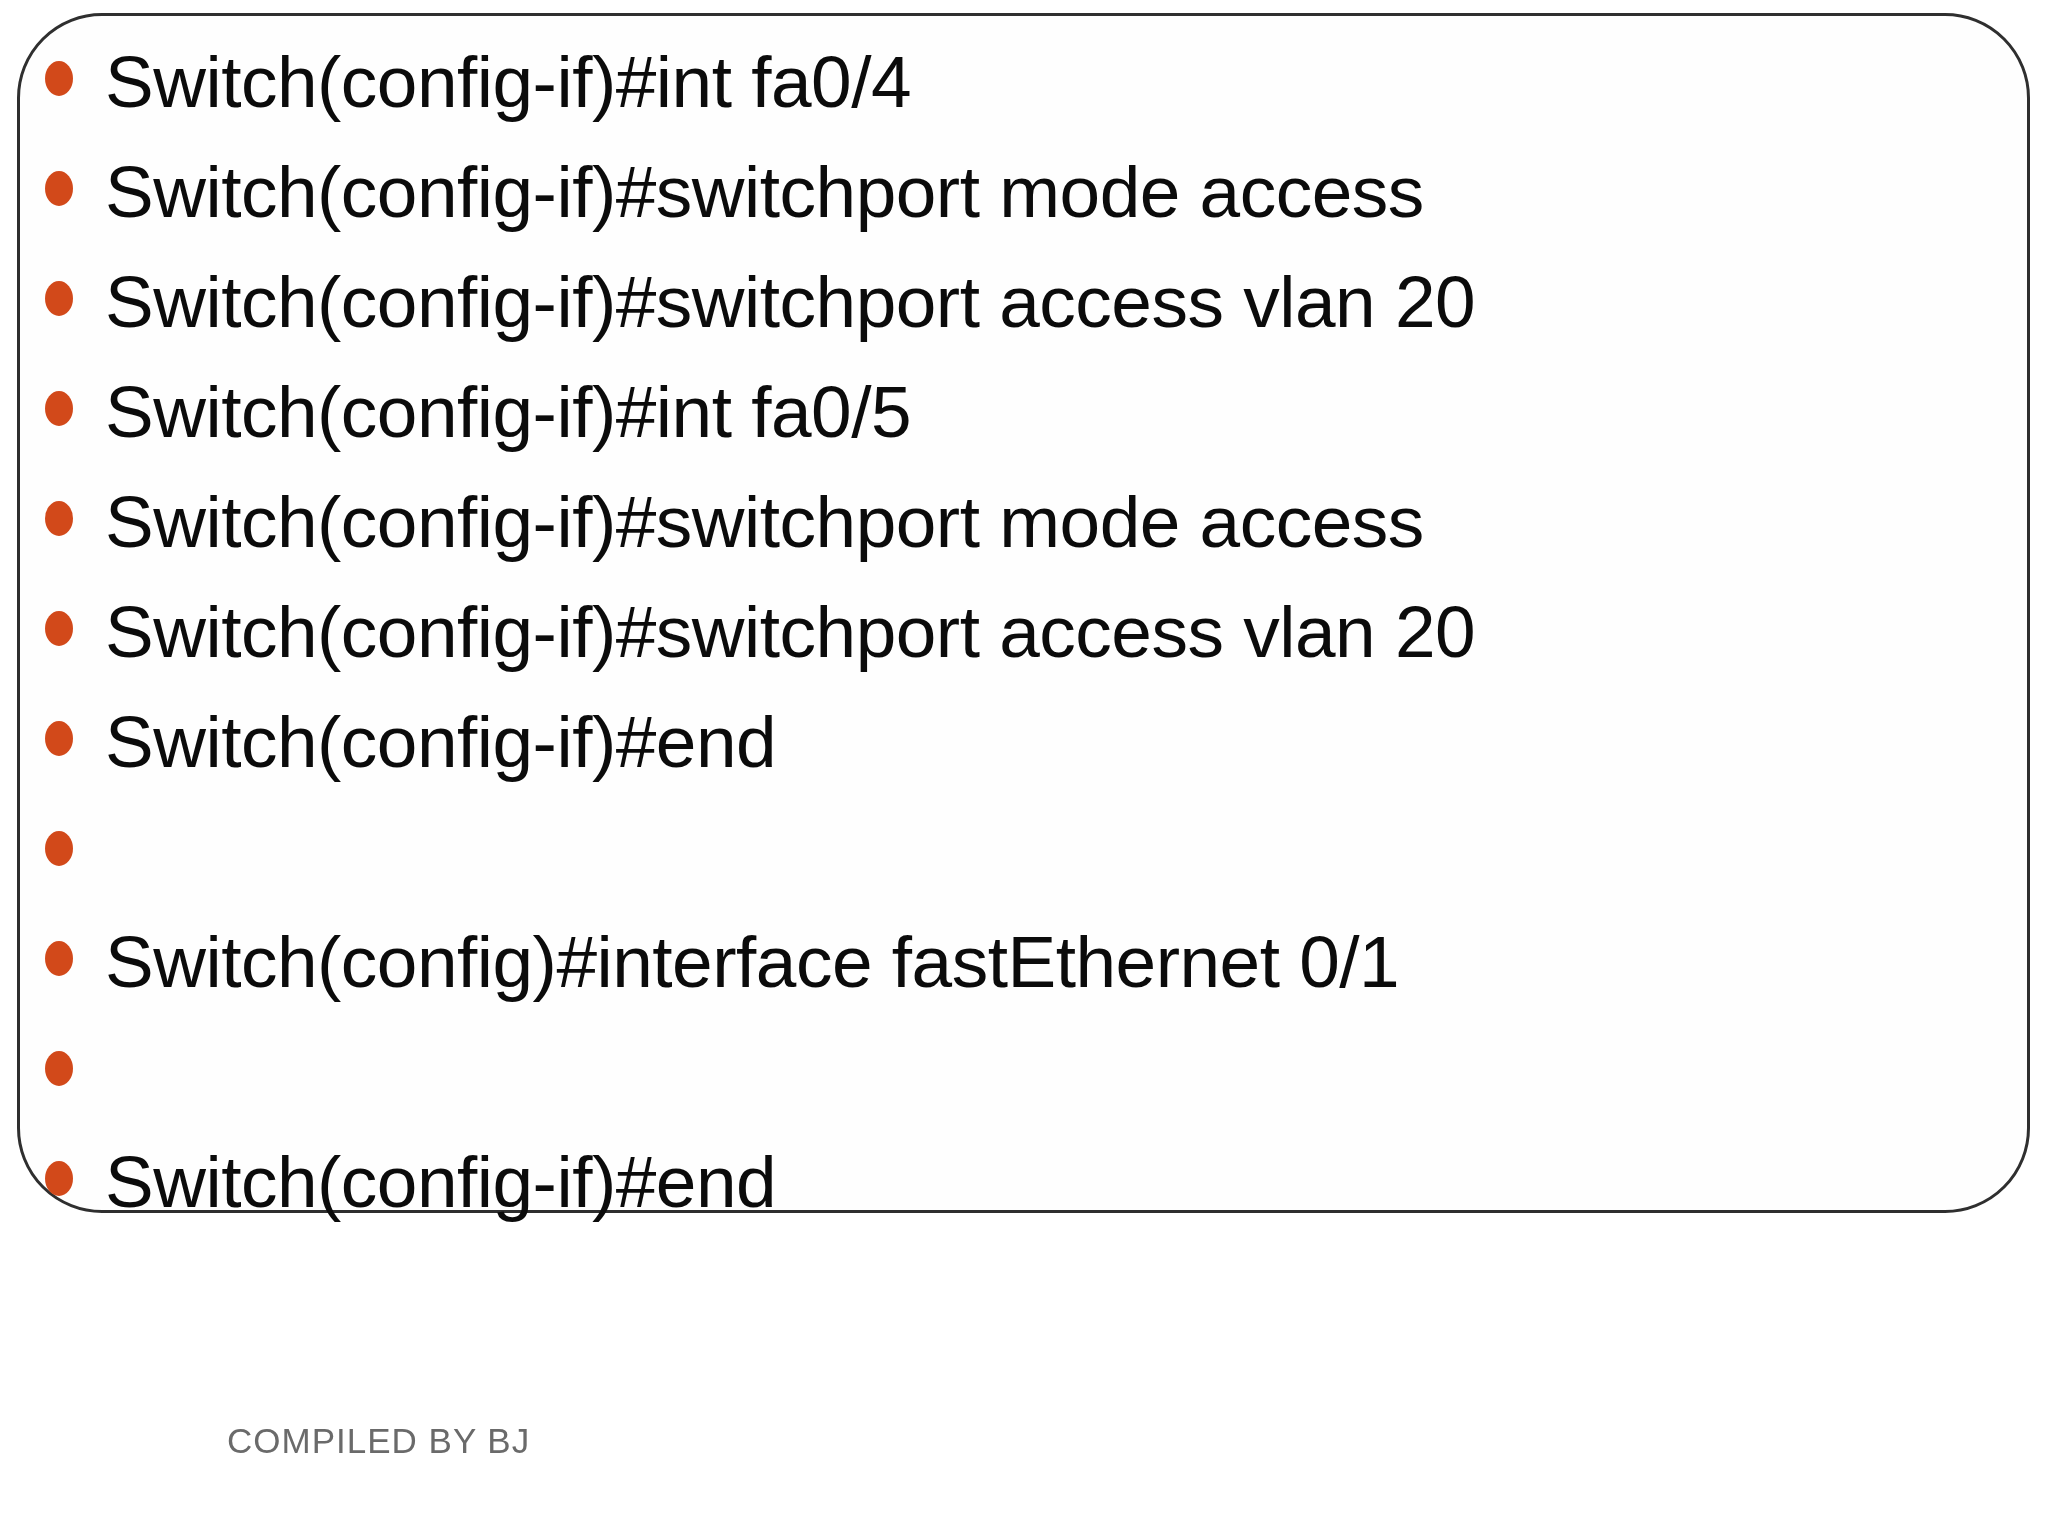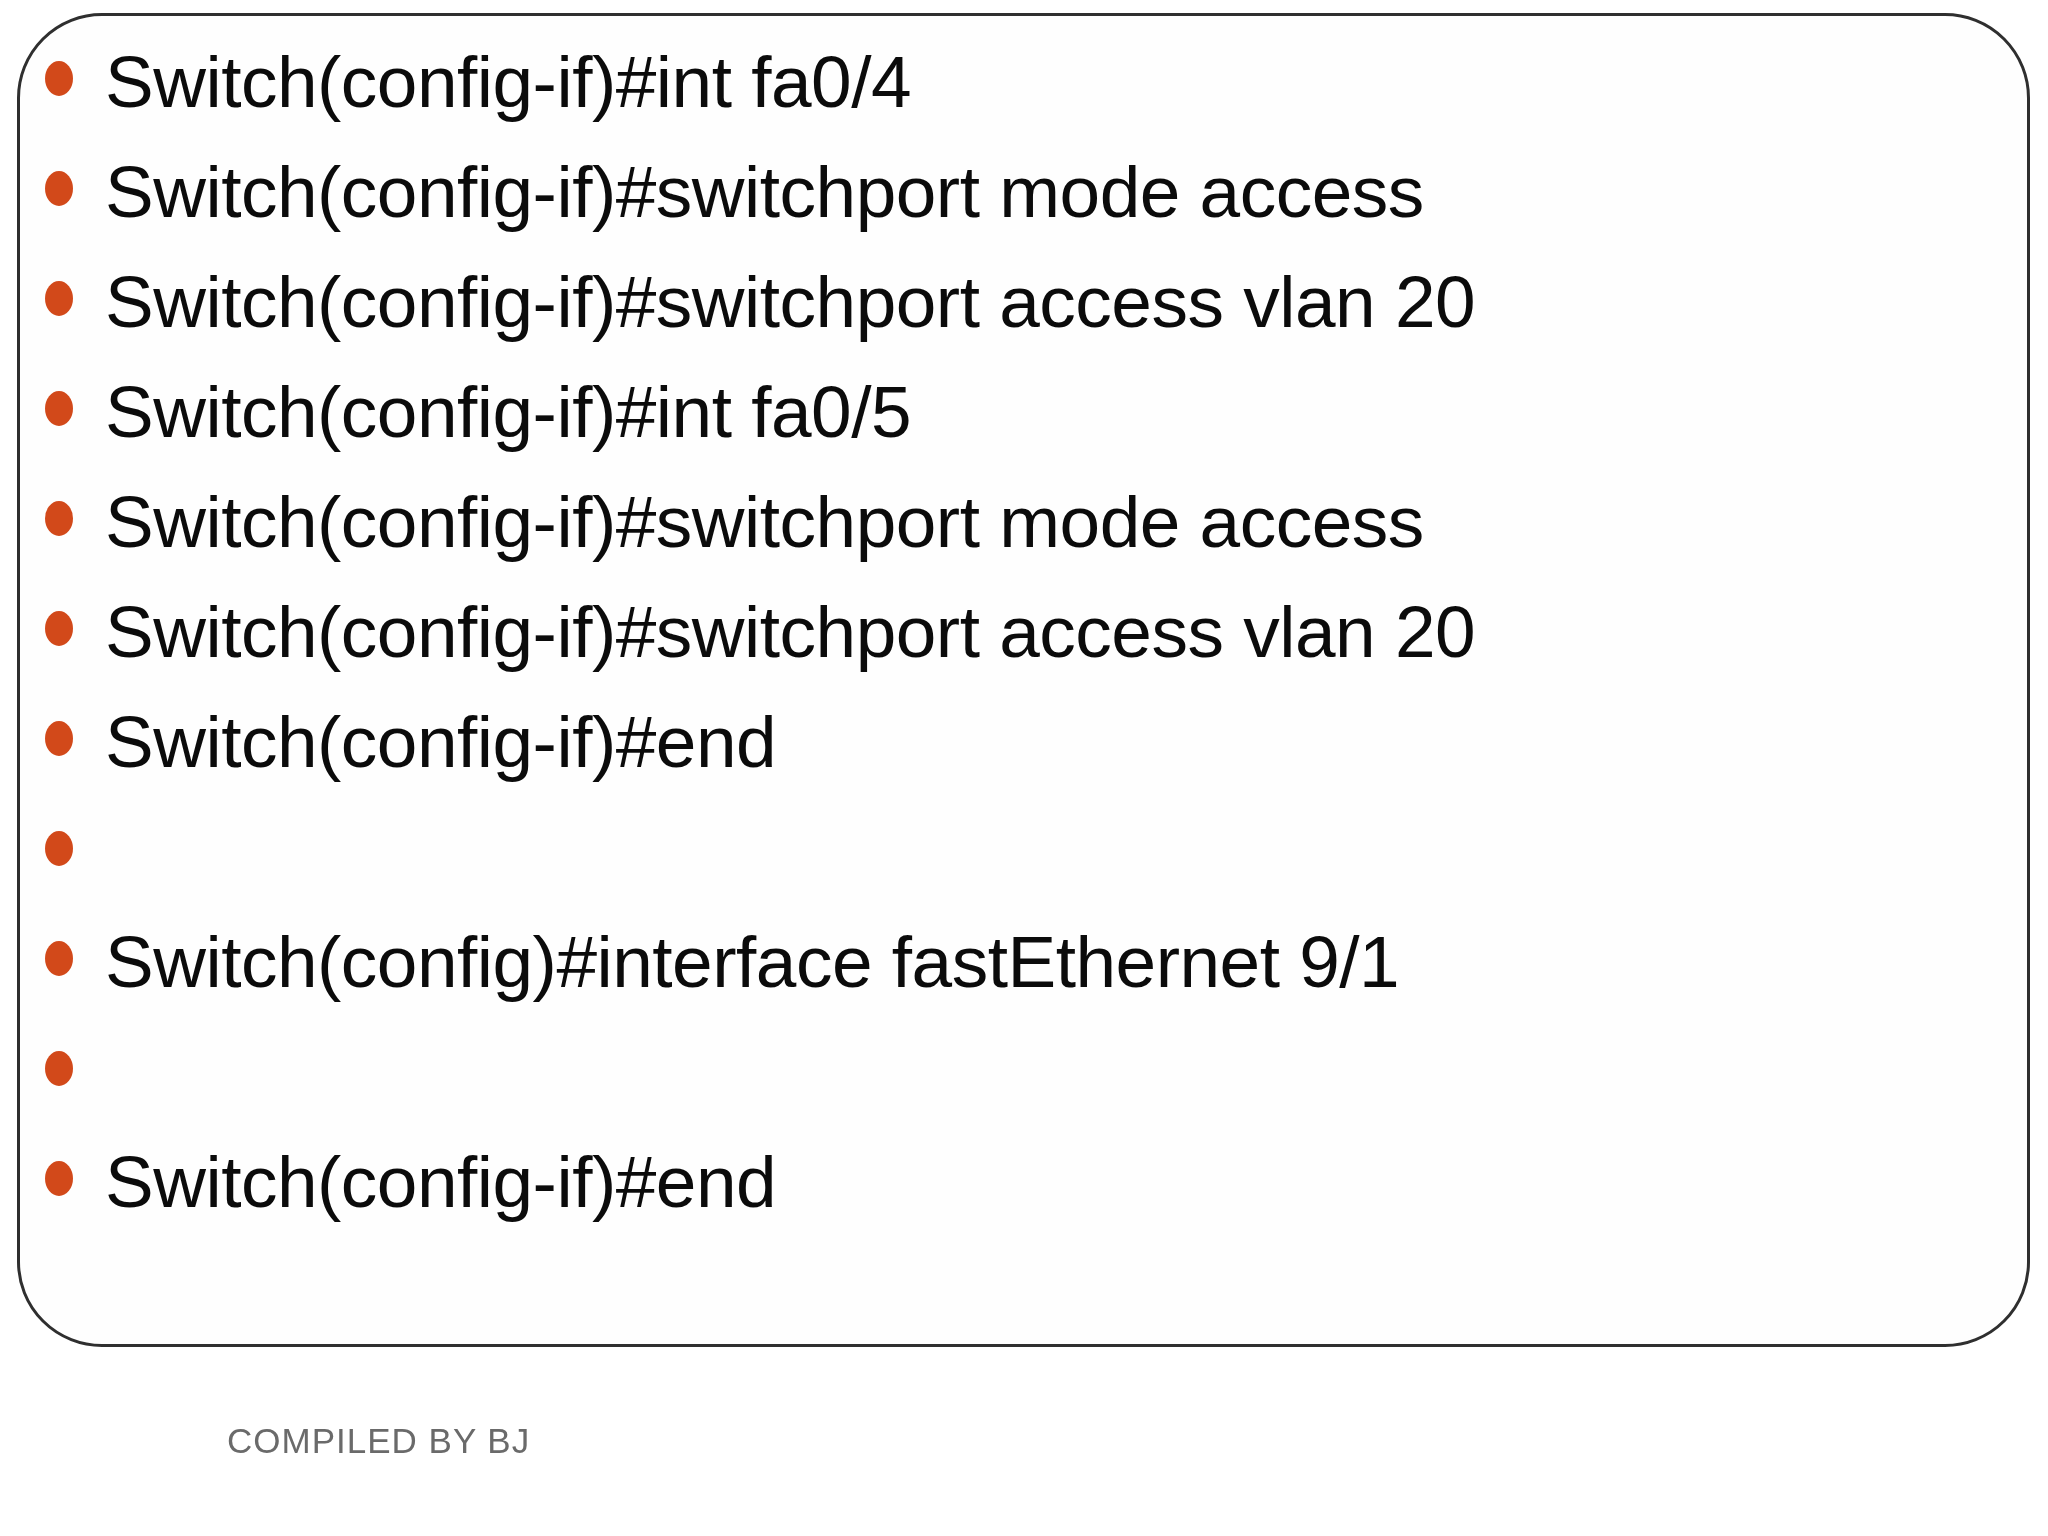--- a/index.html
+++ b/index.html
@@ -13,21 +13,21 @@
     height: 1536px;
     background: #ffffff;
     overflow: hidden;
     font-family: "Liberation Sans", sans-serif;
   }
   .frame {
     position: absolute;
     left: 17px;
     top: 13px;
     width: 2013px;
-    height: 1334px;
+    height: 1200px;
     border: 3px solid #2f2f2f;
     border-radius: 85px;
     box-sizing: border-box;
     background: #fefefe;
     padding-left: 8px;
   }
   ul.commands {
     position: absolute;
     left: 25px;
     top: 10px;
@@ -106,21 +106,21 @@
     <span class="bullet"></span>
     <span class="cmd">Switch(config-if)#end</span>
   </li>
 
   <li>
     <span class="bullet"></span>
   </li>
 
   <li>
     <span class="bullet"></span>
-    <span class="cmd">Switch(config)#interface fastEthernet 9/1</span>
+    <span class="cmd">Switch(config)#interface fastEthernet 0/1</span>
   </li>
 
   <li>
     <span class="bullet"></span>
   </li>
 
   <li>
     <span class="bullet"></span>
     <span class="cmd">Switch(config-if)#end</span>
   </li>

